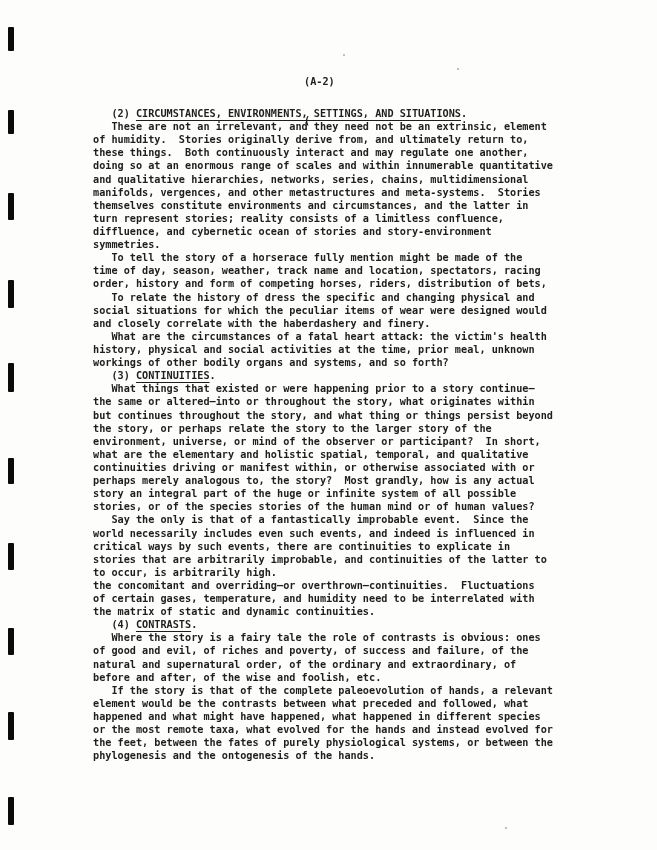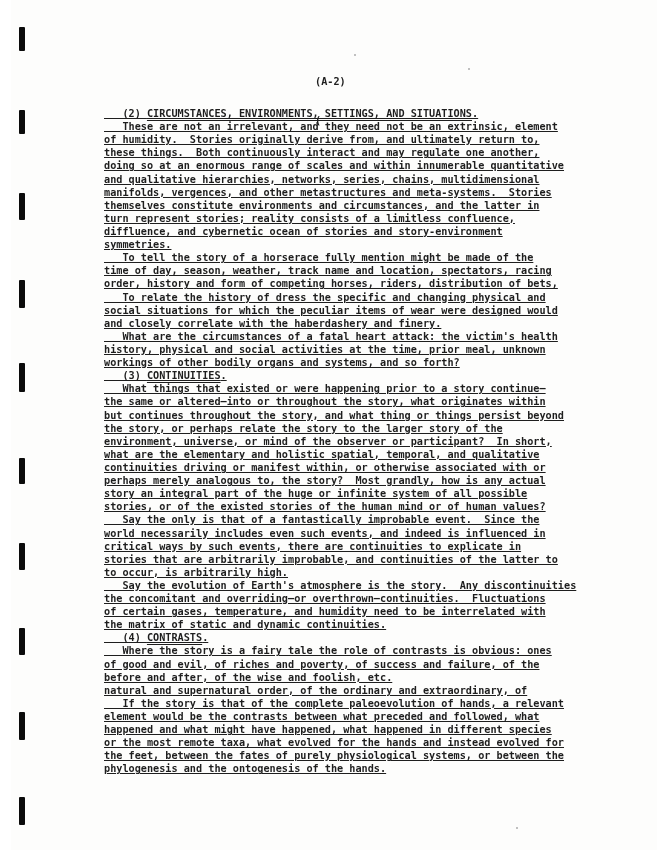--- a/index.html
+++ b/index.html
@@ -6,21 +6,20 @@
   body {
     width: 657px; height: 850px;
     background: #ffffff;
     position: relative;
     overflow: hidden;
     font-family: "DejaVu Sans Mono", "Liberation Mono", monospace;
   }
   .page {
     position: absolute; inset: 0;
     background: #fdfdfc;
-    margin-left: 11px;
   }
   
   .scan-mark {
     position: absolute;
     left: 8px; width: 6px;
     background: #0b0b0b;
     border-radius: 1px;
   }
   .speck {
     position: absolute;
@@ -38,21 +37,20 @@
     color: #1e1e1e;
     white-space: pre;
   }
   .document-body {
     position: absolute;
     left: 93px; top: 107px;
     font-size: 10.2px;
     line-height: 13.12px;
     font-weight: 700;
     color: #1e1e1e;
-    text-decoration: underline;
   }
   .line {
     white-space: pre;
     height: 13.12px;
   }
   .underlined {
     text-decoration: underline;
     text-decoration-thickness: 1px;
     text-underline-offset: 2.5px;
   }
@@ -106,35 +104,34 @@
       <div class="line"><span>   (3) </span><span class="underlined">CONTINUITIES</span><span>.</span></div>
       <div class="line">   What things that existed or were happening prior to a story continue—</div>
       <div class="line">the same or altered—into or throughout the story, what originates within</div>
       <div class="line">but continues throughout the story, and what thing or things persist beyond</div>
       <div class="line">the story, or perhaps relate the story to the larger story of the</div>
       <div class="line">environment, universe, or mind of the observer or participant?  In short,</div>
       <div class="line">what are the elementary and holistic spatial, temporal, and qualitative</div>
       <div class="line">continuities driving or manifest within, or otherwise associated with or</div>
       <div class="line">perhaps merely analogous to, the story?  Most grandly, how is any actual</div>
       <div class="line">story an integral part of the huge or infinite system of all possible</div>
-      <div class="line">stories, or of the existed stories of the human mind or of human values?</div>
+      <div class="line">stories, or of the species stories of the human mind or of human values?</div>
       <div class="line">   Say the only is that of a fantastically improbable event.  Since the</div>
       <div class="line">world necessarily includes even such events, and indeed is influenced in</div>
       <div class="line">critical ways by such events, there are continuities to explicate in</div>
       <div class="line">stories that are arbitrarily improbable, and continuities of the latter to</div>
       <div class="line">to occur, is arbitrarily high.</div>
-      <div class="line">   Say the evolution of Earth's atmosphere is the story.  Any discontinuities</div>
       <div class="line">the concomitant and overriding—or overthrown—continuities.  Fluctuations</div>
       <div class="line">of certain gases, temperature, and humidity need to be interrelated with</div>
       <div class="line">the matrix of static and dynamic continuities.</div>
       <div class="line"><span>   (4) </span><span class="underlined">CONTRASTS</span><span>.</span></div>
       <div class="line">   Where the story is a fairy tale the role of contrasts is obvious: ones</div>
       <div class="line">of good and evil, of riches and poverty, of success and failure, of the</div>
+      <div class="line">natural and supernatural order, of the ordinary and extraordinary, of</div>
       <div class="line">before and after, of the wise and foolish, etc.</div>
-      <div class="line">natural and supernatural order, of the ordinary and extraordinary, of</div>
       <div class="line">   If the story is that of the complete paleoevolution of hands, a relevant</div>
       <div class="line">element would be the contrasts between what preceded and followed, what</div>
       <div class="line">happened and what might have happened, what happened in different species</div>
       <div class="line">or the most remote taxa, what evolved for the hands and instead evolved for</div>
       <div class="line">the feet, between the fates of purely physiological systems, or between the</div>
       <div class="line">phylogenesis and the ontogenesis of the hands.</div>
     </div>
 
 </div>
 

